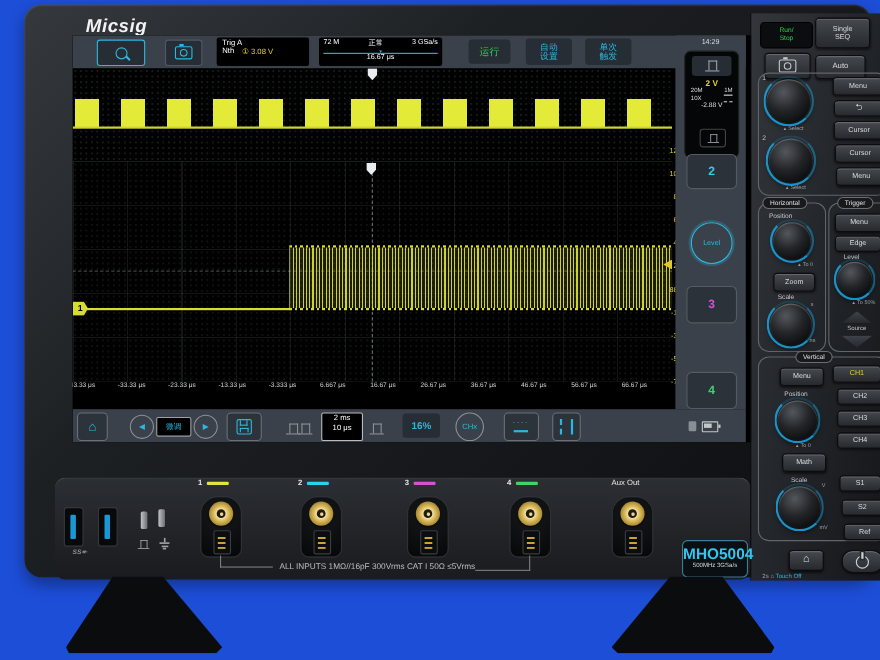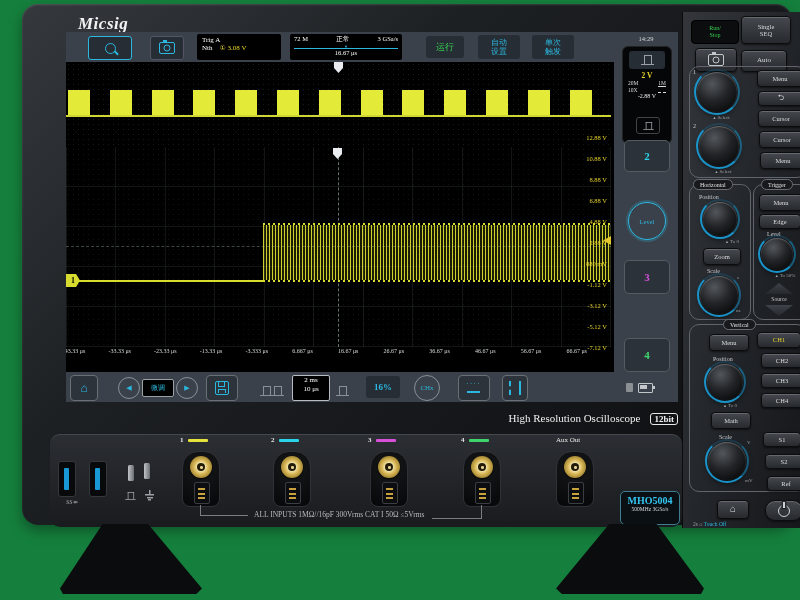--- a/index.html
+++ b/index.html
@@ -1,24 +1,24 @@
 <!DOCTYPE html>
 <html><head>
 <meta charset="utf-8">
 <style>
   html,body{margin:0;padding:0;background:#fff;font-family:"Liberation Sans",sans-serif;}
-  #stage{position:relative;width:800px;height:600px;background:#15803d;overflow:hidden;font-family:Liberation Serif, serif;}
+  #stage{position:relative;width:800px;height:600px;background:#1d4ed8;overflow:hidden;}
   .abs{position:absolute;}
   
   .device{position:absolute;left:22px;top:4px;width:770px;height:521px;border-radius:16px;
     background:linear-gradient(135deg,#35393e,#1d2023 35%,#101214 85%);
     box-shadow:inset 0 1px 2px rgba(255,255,255,.15), 0 6px 14px rgba(0,0,0,.35);}
   .logo{position:absolute;left:56px;top:10px;color:#f2f2f2;font-size:17px;font-weight:900;font-style:italic;letter-spacing:.5px;}
   
-  .screen{position:absolute;left:44px;top:28px;width:612px;height:370px;background:#000;overflow:hidden;}
+  .screen{position:absolute;left:44px;top:28px;width:612px;height:370px;background:#000;overflow:hidden;padding-left:24px;}
   .topbar{position:absolute;left:0;top:0;width:612px;height:30px;background:#3a414a;}
   .sidebar{position:absolute;left:548px;top:0;width:64px;height:340px;background:#3a414a;}
   .scrbtn{position:absolute;background:#262d34;border-radius:3px;display:flex;align-items:center;justify-content:center;}
   .blackbox{position:absolute;background:#000;border-radius:2px;color:#fff;}
   .band{position:absolute;left:0;top:30px;width:545px;height:85px;overflow:hidden;
     background:linear-gradient(#235049,#173a36);border-bottom:2px solid #2f7d76;
     background-image:radial-gradient(rgba(150,210,200,.14) .6px,transparent .7px);background-size:5px 5px;}
   .pulses{position:absolute;left:2px;top:28px;width:541px;height:26px;
     background:repeating-linear-gradient(90deg,#e4ea38 0 22px,transparent 22px 41.8px);}
   .pulsebase{position:absolute;left:0;top:53px;width:545px;height:2px;background:#cfd633;}
@@ -245,24 +245,20 @@
         <div class="tbtn" style="left:436px;top:3px;width:24px;height:24px;">
             <i class="vdots-ico"></i>
           </div>
         <div class="abs" style="left:560px;top:11px;width:7px;height:9px;background:#8a8f94;border-radius:1px;"></div>
         <div class="abs" style="left:572px;top:11px;">
             <i class="batt-ico"></i>
           </div>
       </div>
     </div>
 
-    <div class="abs" style="left:340px;top:404px;width:316px;text-align:right;color:#f0f0f0;">
-      <span style="font-size:11px;">High Resolution Oscilloscope</span>
-      <span style="display:inline-block;border:1.5px solid #e8e8e8;border-radius:3px;font-size:9px;font-weight:bold;padding:0 3px;margin-left:6px;">12bit</span>
-    </div>
 
     <div class="panel">
       <div class="abs" style="left:8px;top:8px;width:46px;height:22px;background:#0b0d0e;border-radius:4px;border:1px solid #000;color:#35d04f;font-size:6px;line-height:1.15;display:flex;flex-direction:column;align-items:center;justify-content:center;">
         <span>Run/</span>
           <span>Stop</span>
       </div>
       <div class="btn3d" style="left:58px;top:4px;width:48px;height:26px;">
         <span>Single</span>
           <span>SEQ</span>
       </div>
@@ -390,21 +386,21 @@
       <div class="cline" style="left:150px;top:70px;width:1px;height:11px;"></div>
       <div class="cline" style="left:150px;top:80px;width:48px;height:1px;"></div>
       <div class="cline" style="left:431px;top:70px;width:1px;height:14px;"></div>
       <div class="cline" style="left:382px;top:83px;width:50px;height:1px;"></div>
       <div class="abs" style="left:204px;top:75px;font-size:7.5px;color:#b8bcc0;white-space:nowrap;">
         <span>ALL INPUTS 1MΩ//16pF 300Vrms CAT I</span>
         <span style="">50Ω ≤5Vrms</span>
       </div>
 
       <div class="abs" style="left:570px;top:56px;width:58px;height:32px;background:#0a0f13;border:1px solid #3d7d8f;border-radius:5px;text-align:center;">
-        <div style="color:#33c6f0;font-size:10px;font-weight:bold;margin-top:3px;">MHO5004</div>
+        <div style="color:#33c6f0;font-size:14px;font-weight:bold;margin-top:3px;">MHO5004</div>
         <div style="color:#d8dadc;font-size:5.5px;">500MHz  3GSa/s</div>
       </div>
     </div>
   </div>
 
   <div class="foot" style="left:60px;top:524px;width:142px;height:70px;clip-path:polygon(30% 0,62% 0,100% 92%,96% 100%,2% 100%,0 92%);"></div>
   <div class="foot" style="left:556px;top:524px;width:148px;height:70px;clip-path:polygon(36% 0,68% 0,100% 92%,98% 100%,4% 100%,0 92%);"></div>
 </div>
 
 </body></html>

